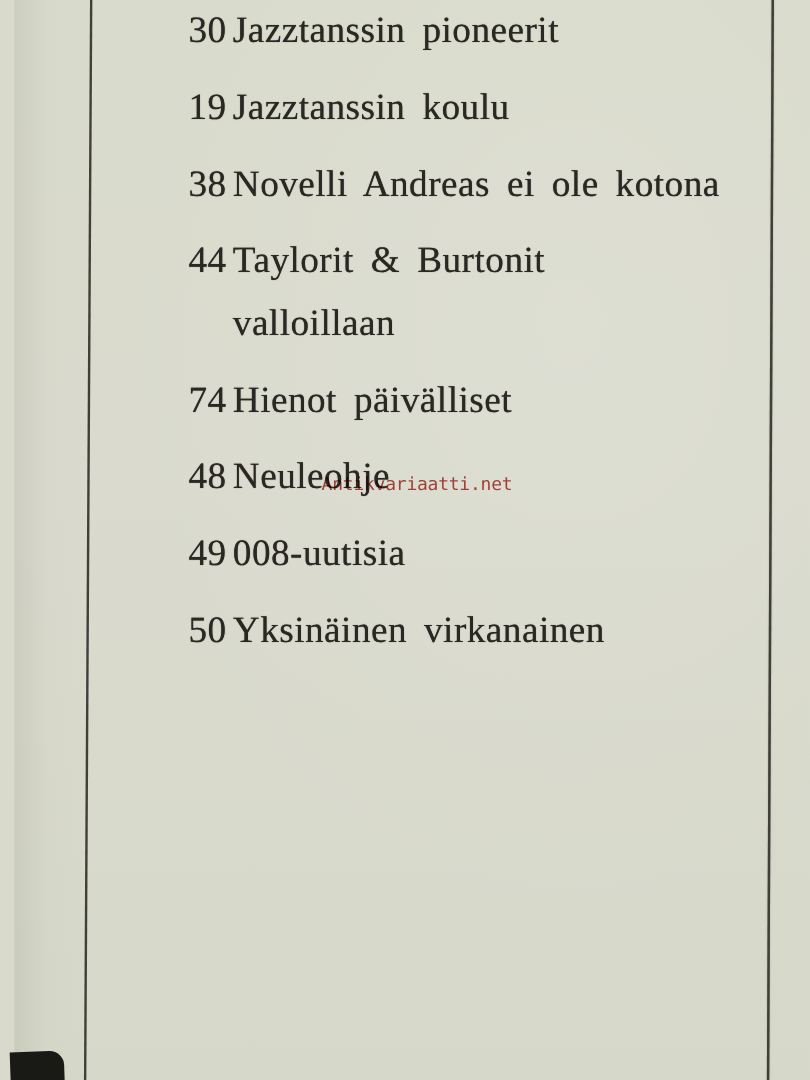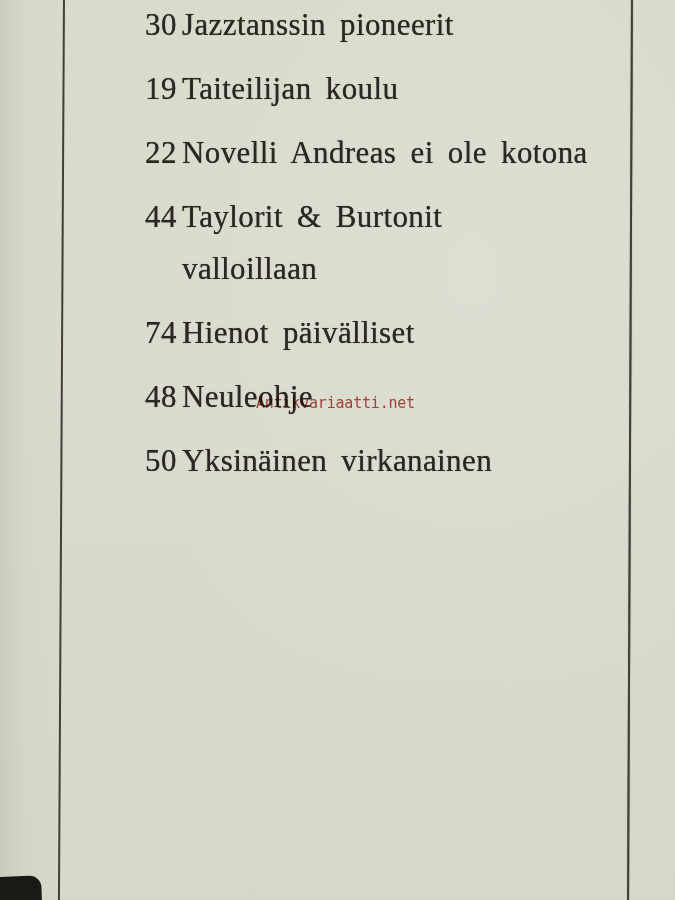--- a/index.html
+++ b/index.html
@@ -15,20 +15,21 @@
     font-family: "Liberation Serif", "DejaVu Serif", serif;
   }
   .page {
     position: absolute;
     inset: 0;
     
     background:
       radial-gradient(ellipse at 70% 30%, rgba(255,255,255,0.10), rgba(0,0,0,0.0) 60%),
       linear-gradient(90deg, rgba(90,90,75,0.10) 0%, rgba(90,90,75,0.02) 4%, rgba(0,0,0,0) 10%),
       linear-gradient(180deg, #d9dbcc 0%, #dadbce 45%, #d6d8c9 100%);
+    margin-left: 12px;
   }
   
   .rule {
     position: absolute;
     top: -4px;
     width: 2px;
     height: 910px;
     background: #413f38;
     transform-origin: top center;
   }
@@ -83,32 +84,33 @@
 </head>
 <body>
 
 <div class="page">
   <div class="rule rule-left"></div>
   <div class="rule rule-right"></div>
 
   <div class="toc">
   <div class="toc-item"><span class="num">30</span><span class="title">Jazztanssin pioneerit</span></div>
 
-  <div class="toc-item"><span class="num">19</span><span class="title">Taiteilijan koulu</span></div>
+  <div class="toc-item"><span class="num">19</span><span class="title">Jazztanssin koulu</span></div>
 
 
-  <div class="toc-item"><span class="num">22</span><span class="title">Novelli Andreas ei ole kotona</span></div>
+  <div class="toc-item"><span class="num">38</span><span class="title">Novelli Andreas ei ole kotona</span></div>
 
 
   <div class="toc-item"><span class="num">44</span><span class="title">Taylorit &amp; Burtonit</span><div class="line2">valloillaan</div></div>
 
   <div class="toc-item"><span class="num">74</span><span class="title">Hienot päivälliset</span></div>
 
   <div class="toc-item"><span class="num">48</span><span class="title">Neuleohje</span></div>
 
+  <div class="toc-item"><span class="num">49</span><span class="title">008-uutisia</span></div>
 
   <div class="toc-item"><span class="num">50</span><span class="title">Yksinäinen virkanainen</span></div>
 
 
 
 </div>
 
   <div class="watermark">Antikvariaatti.net</div>
 
   <div class="corner"></div>

